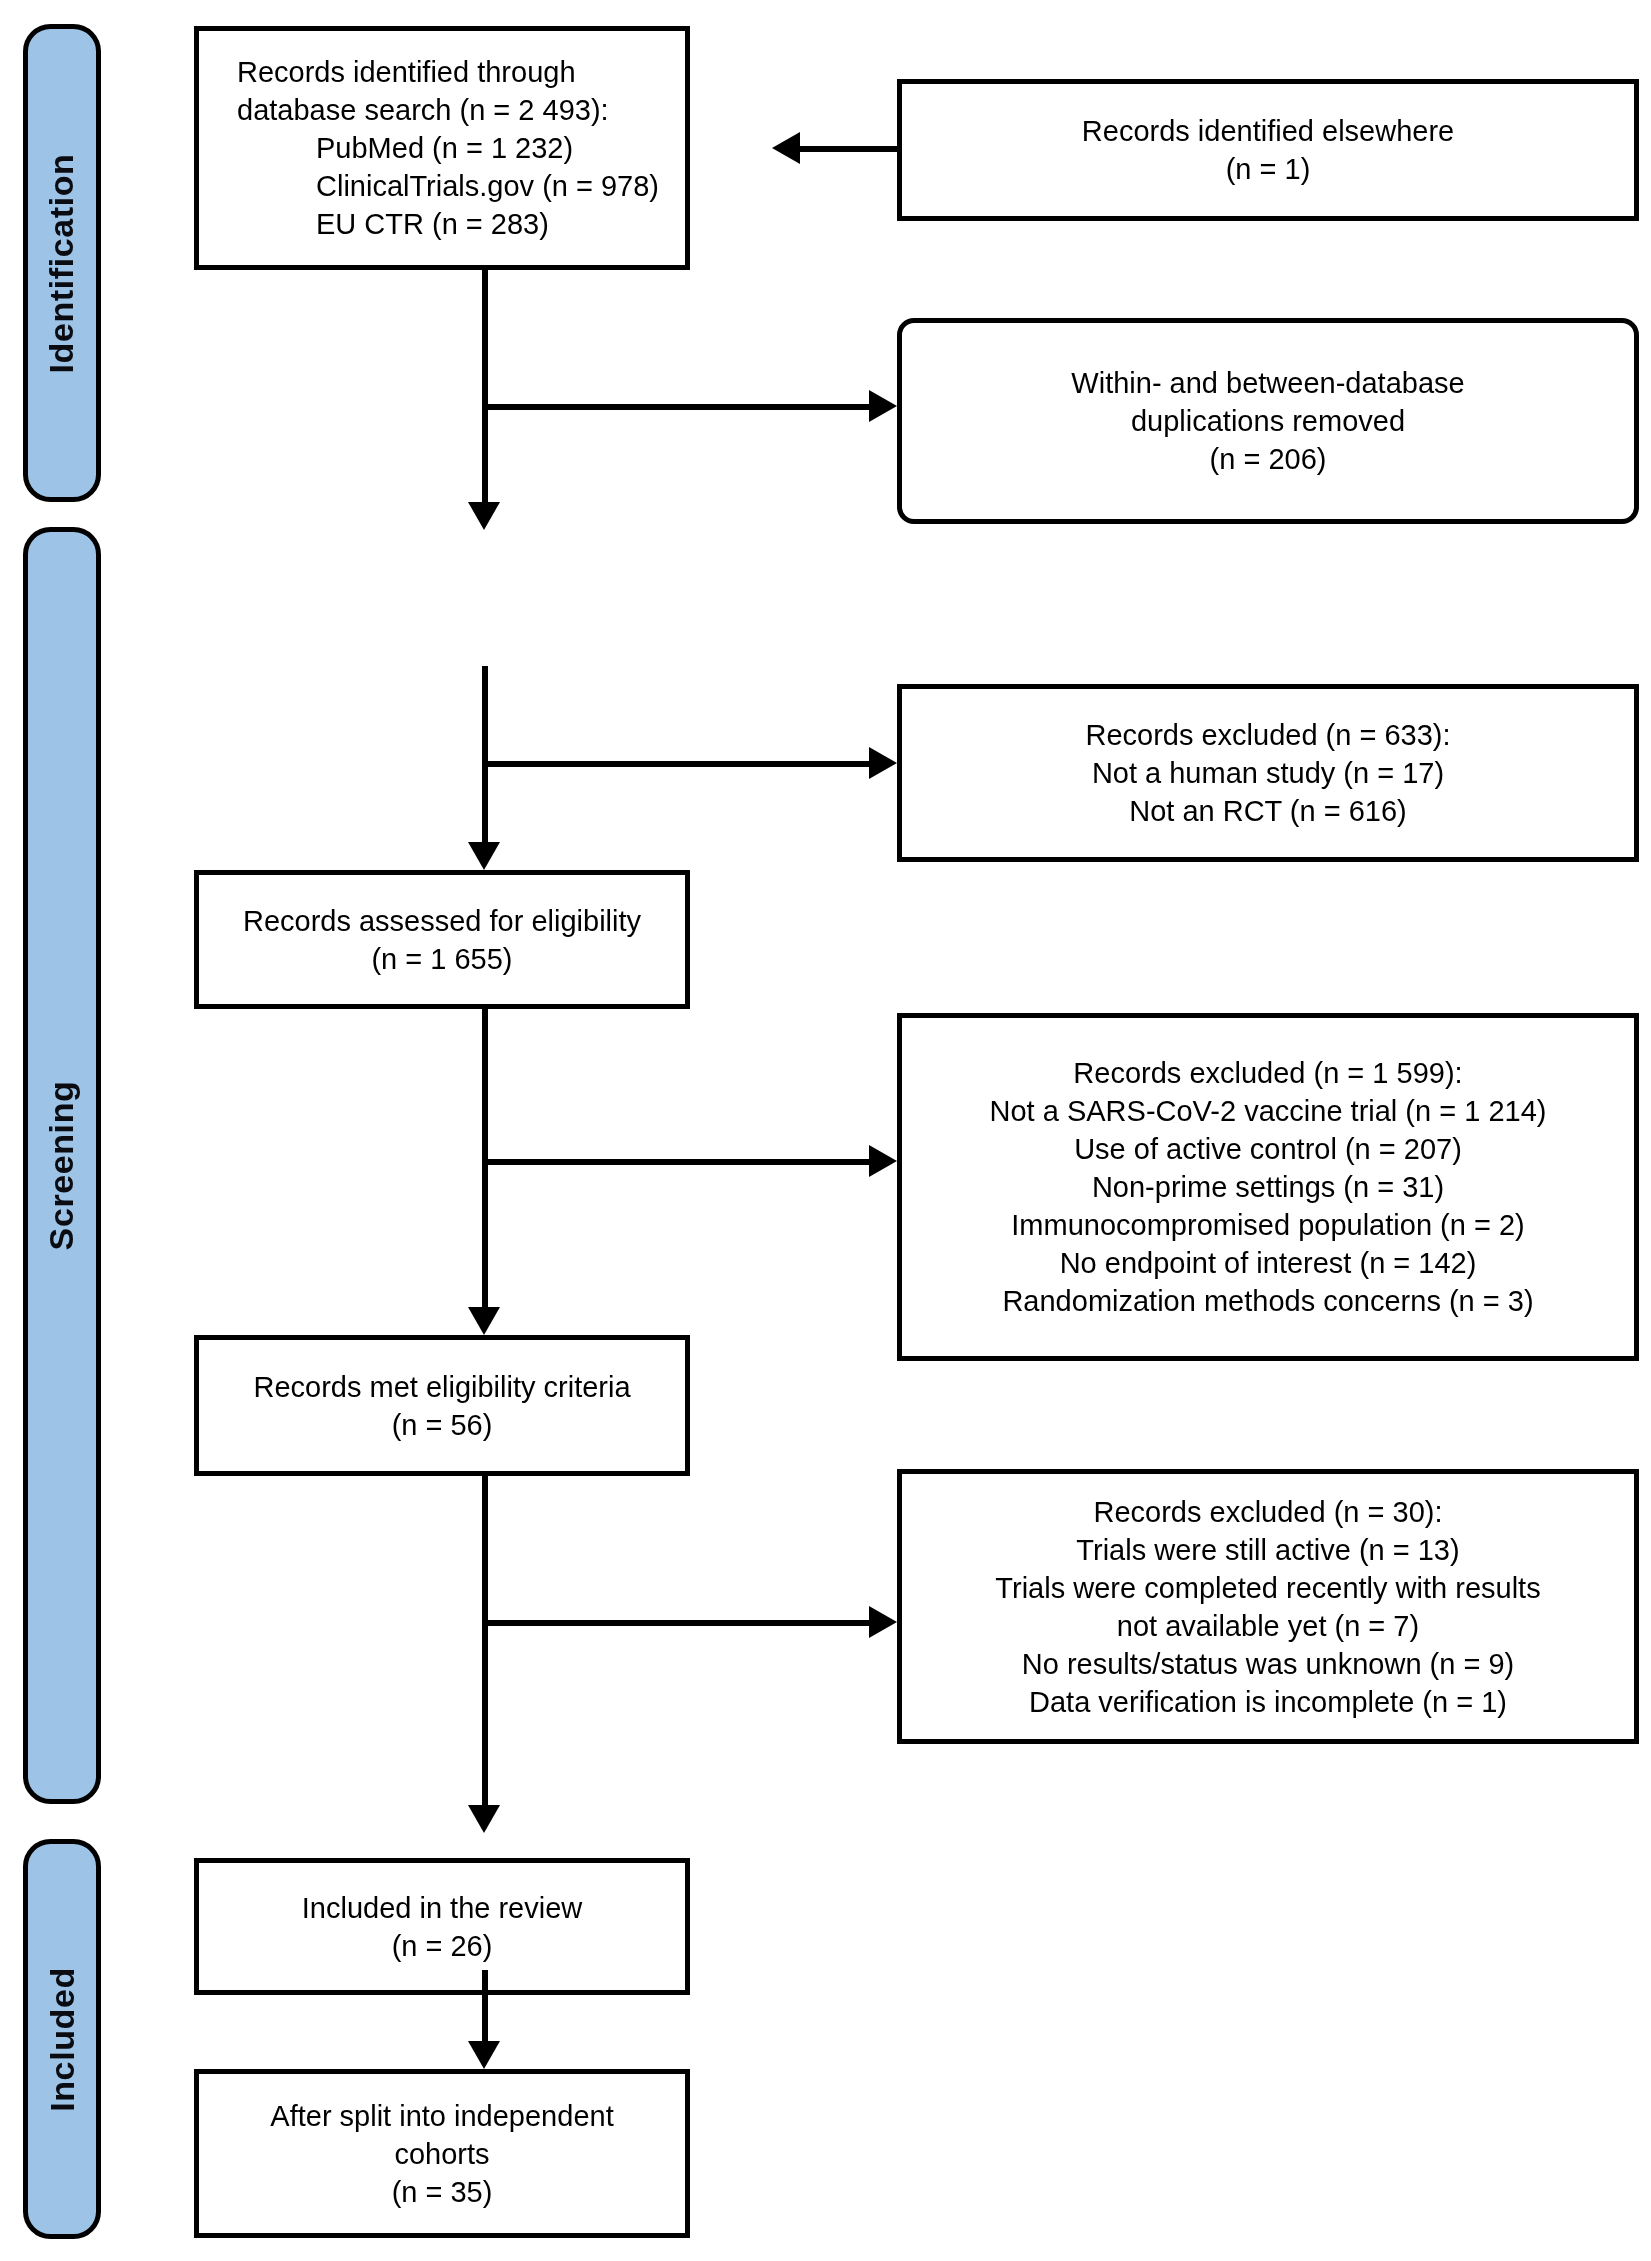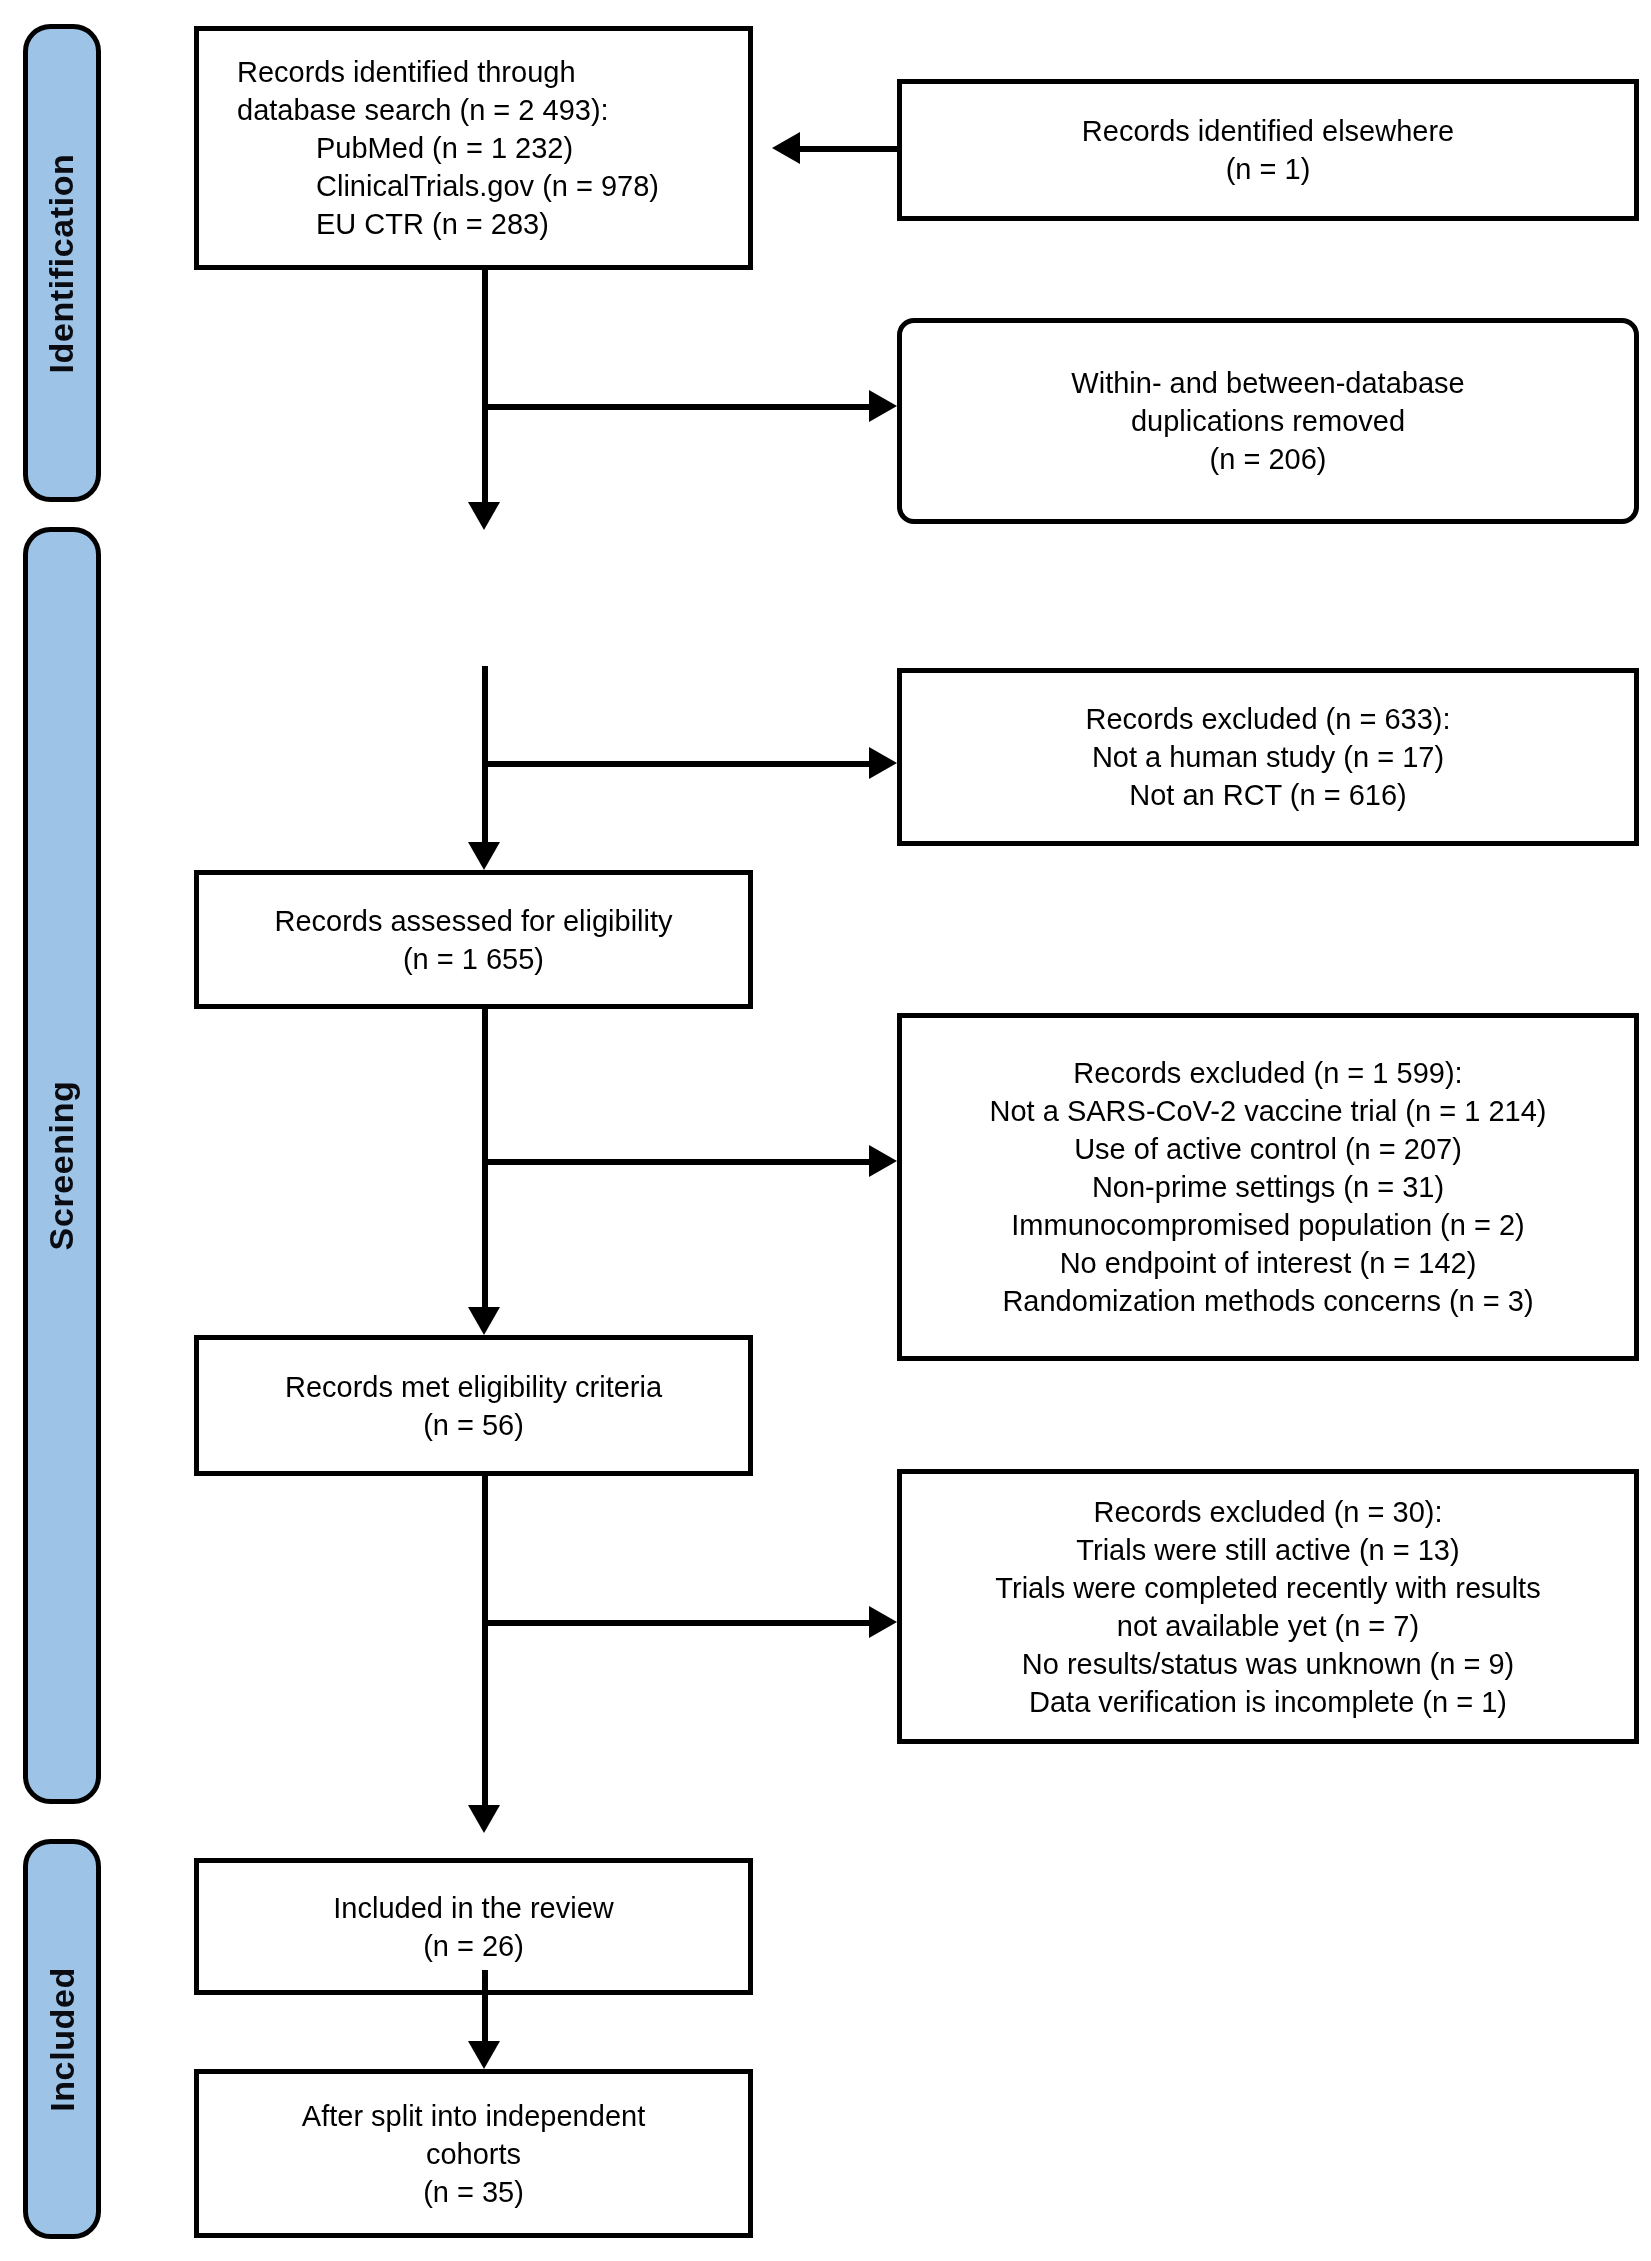--- a/index.html
+++ b/index.html
@@ -38,21 +38,21 @@
     background:#fff;
     border:5.5px solid #000;
     box-sizing:border-box;
     display:flex;
     flex-direction:column;
     justify-content:center;
     font-size:29px;
     line-height:38px;
   }
   .box.center{align-items:center;text-align:right;}
-  .box.leftcol{left:194px;width:559px;}
+  .box.leftcol{left:194px;width:496px;}
   .box.rightcol{left:897px;width:742px;}
   .box .heading{width:100%;text-align:center;}
   .box .item{width:100%;text-align:center;}
   .pad{padding-left:21.4px;padding-right:21.4px;}
   .indent{padding-left:79px;}
   
   .hline,.vline{position:absolute;background:#000;}
   .hline{height:5.5px;}
   .vline{width:5.5px;}
   .arrow{position:absolute;width:0;height:0;}
@@ -88,21 +88,21 @@
     <div>(n = 1)</div>
   </div>
 
   <div class="box rightcol center" style="top:318px;height:206px;border-radius:17px;">
     <div>Within- and between-database</div>
     <div>duplications removed</div>
     <div>(n = 206)</div>
   </div>
 
 
-  <div class="box rightcol pad" style="top:668px;height:178px;">
+  <div class="box rightcol pad" style="top:684px;height:178px;">
     <div class="heading">Records excluded (n = 633):</div>
     <div class="item">Not a human study (n = 17)</div>
     <div class="item">Not an RCT (n = 616)</div>
   </div>
 
   <div class="box leftcol center" style="top:870px;height:139px;">
     <div>Records assessed for eligibility</div>
     <div>(n = 1 655)</div>
   </div>
 

